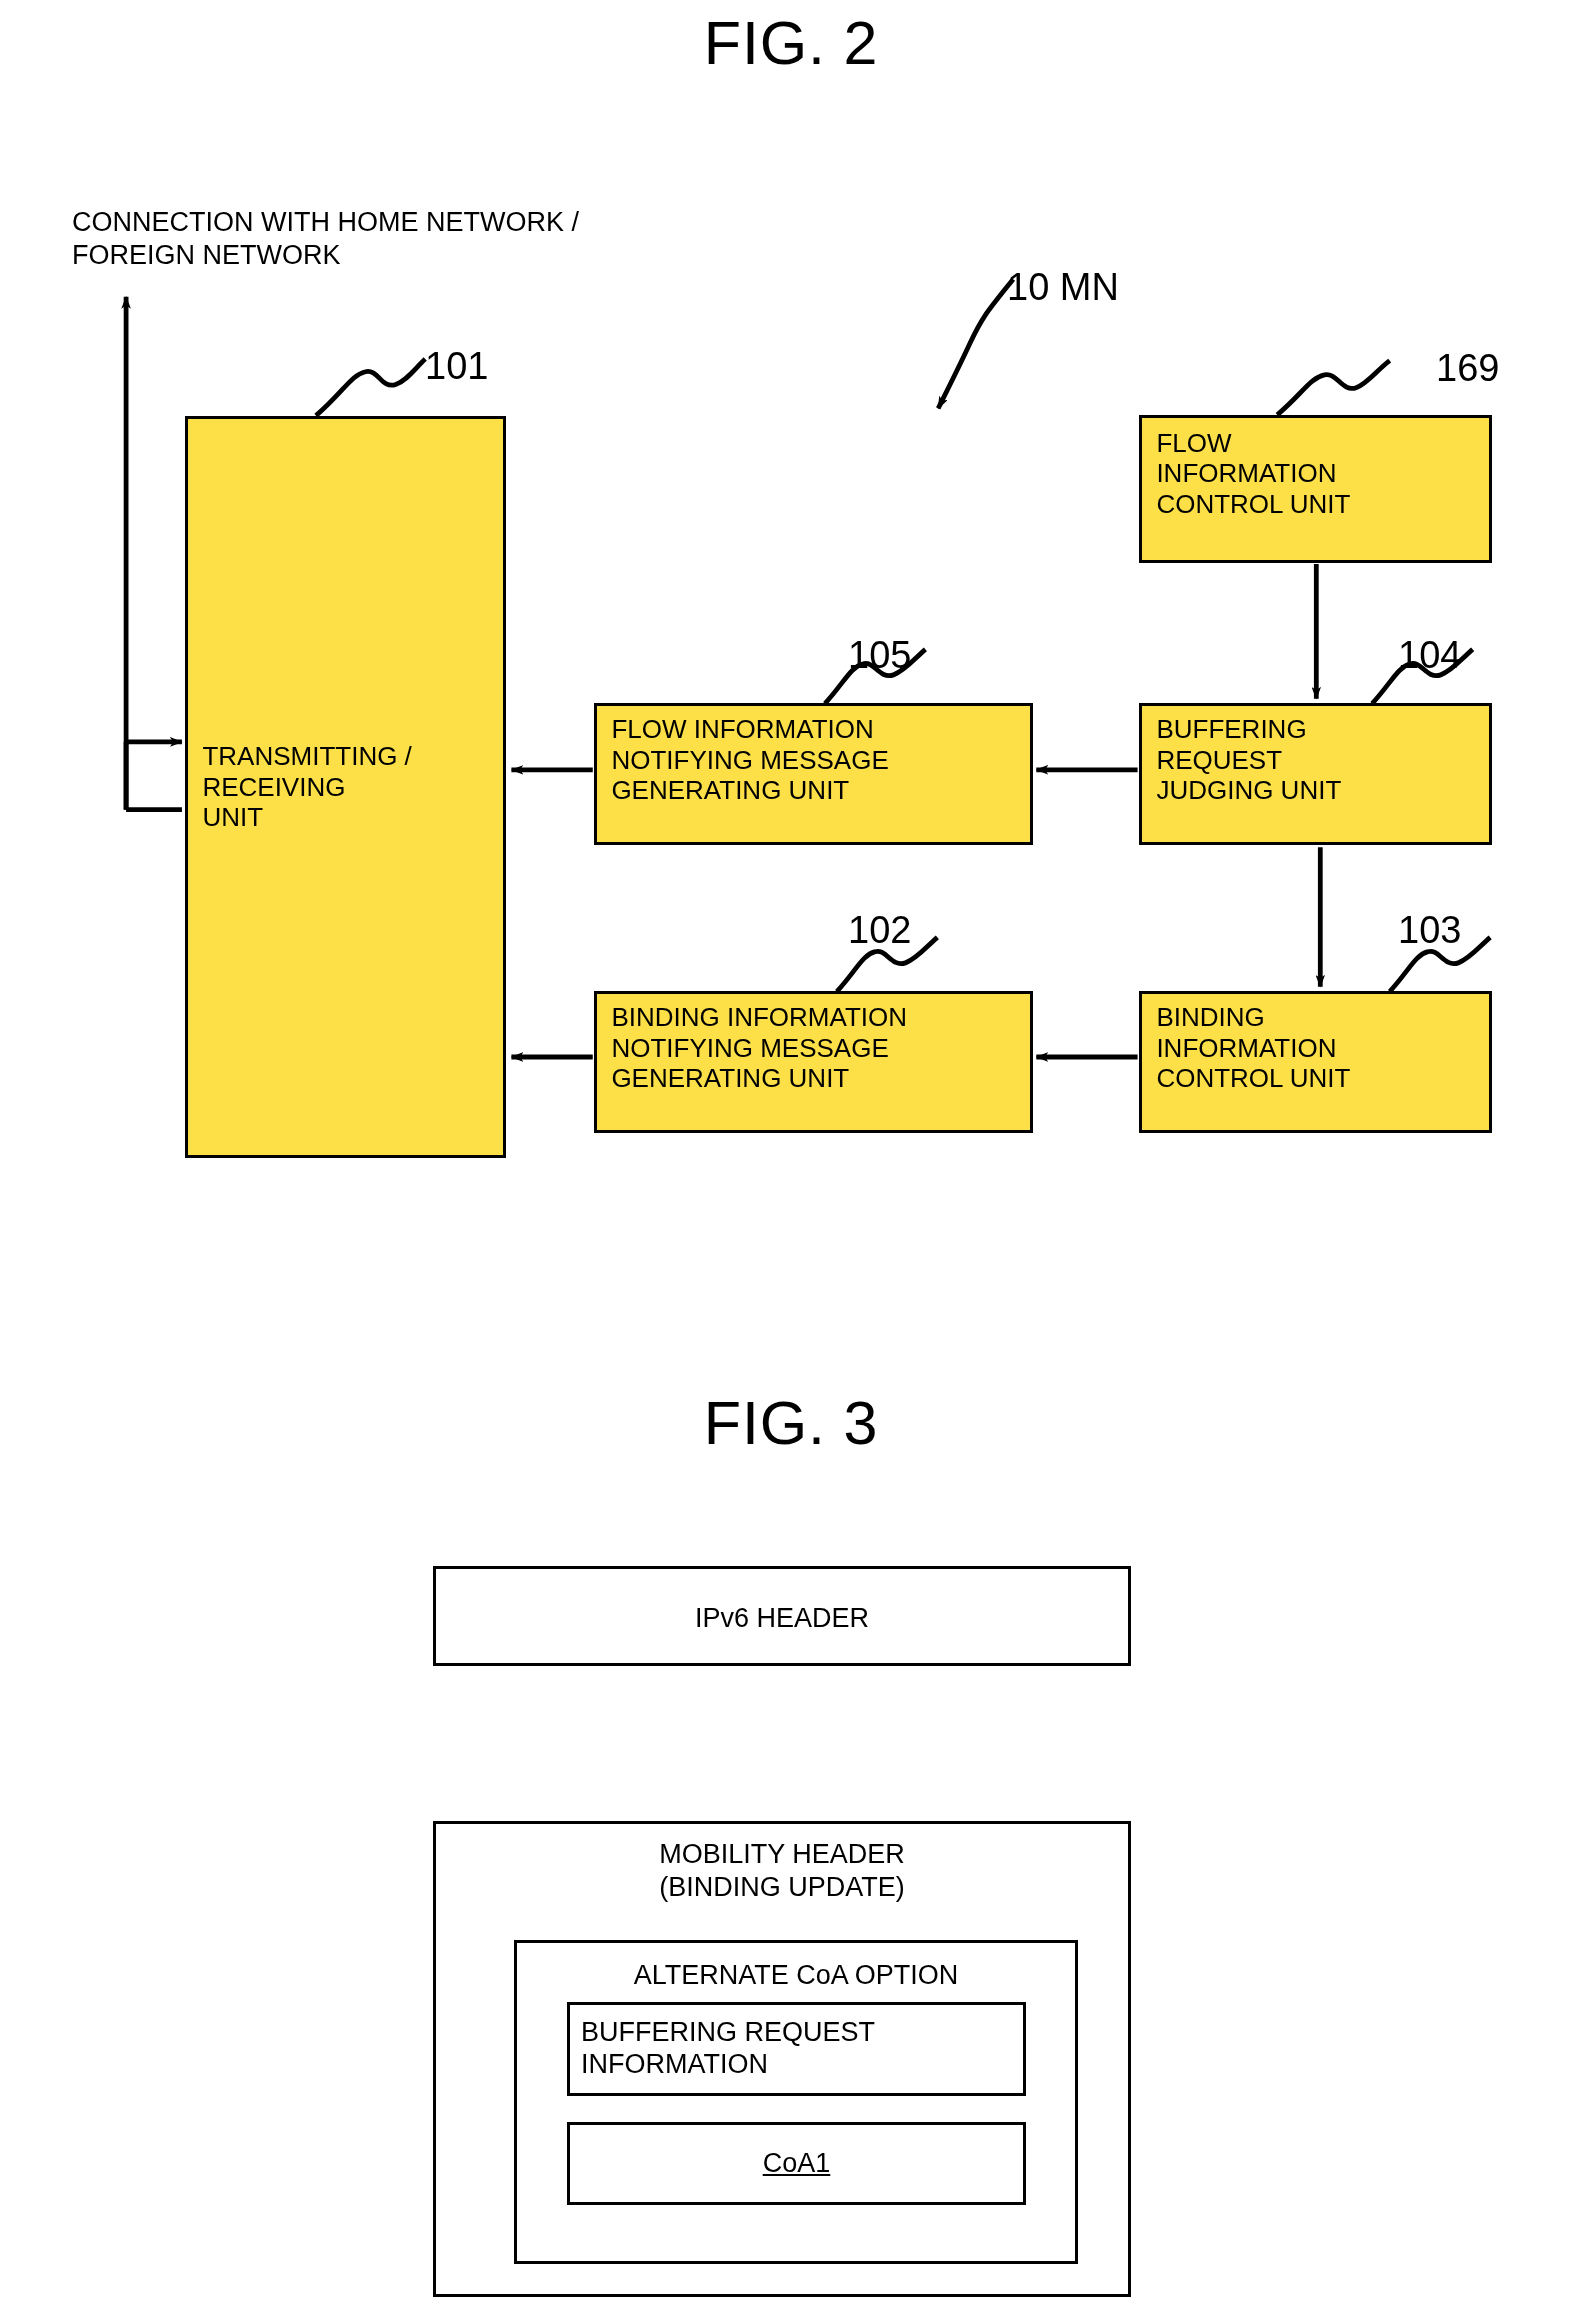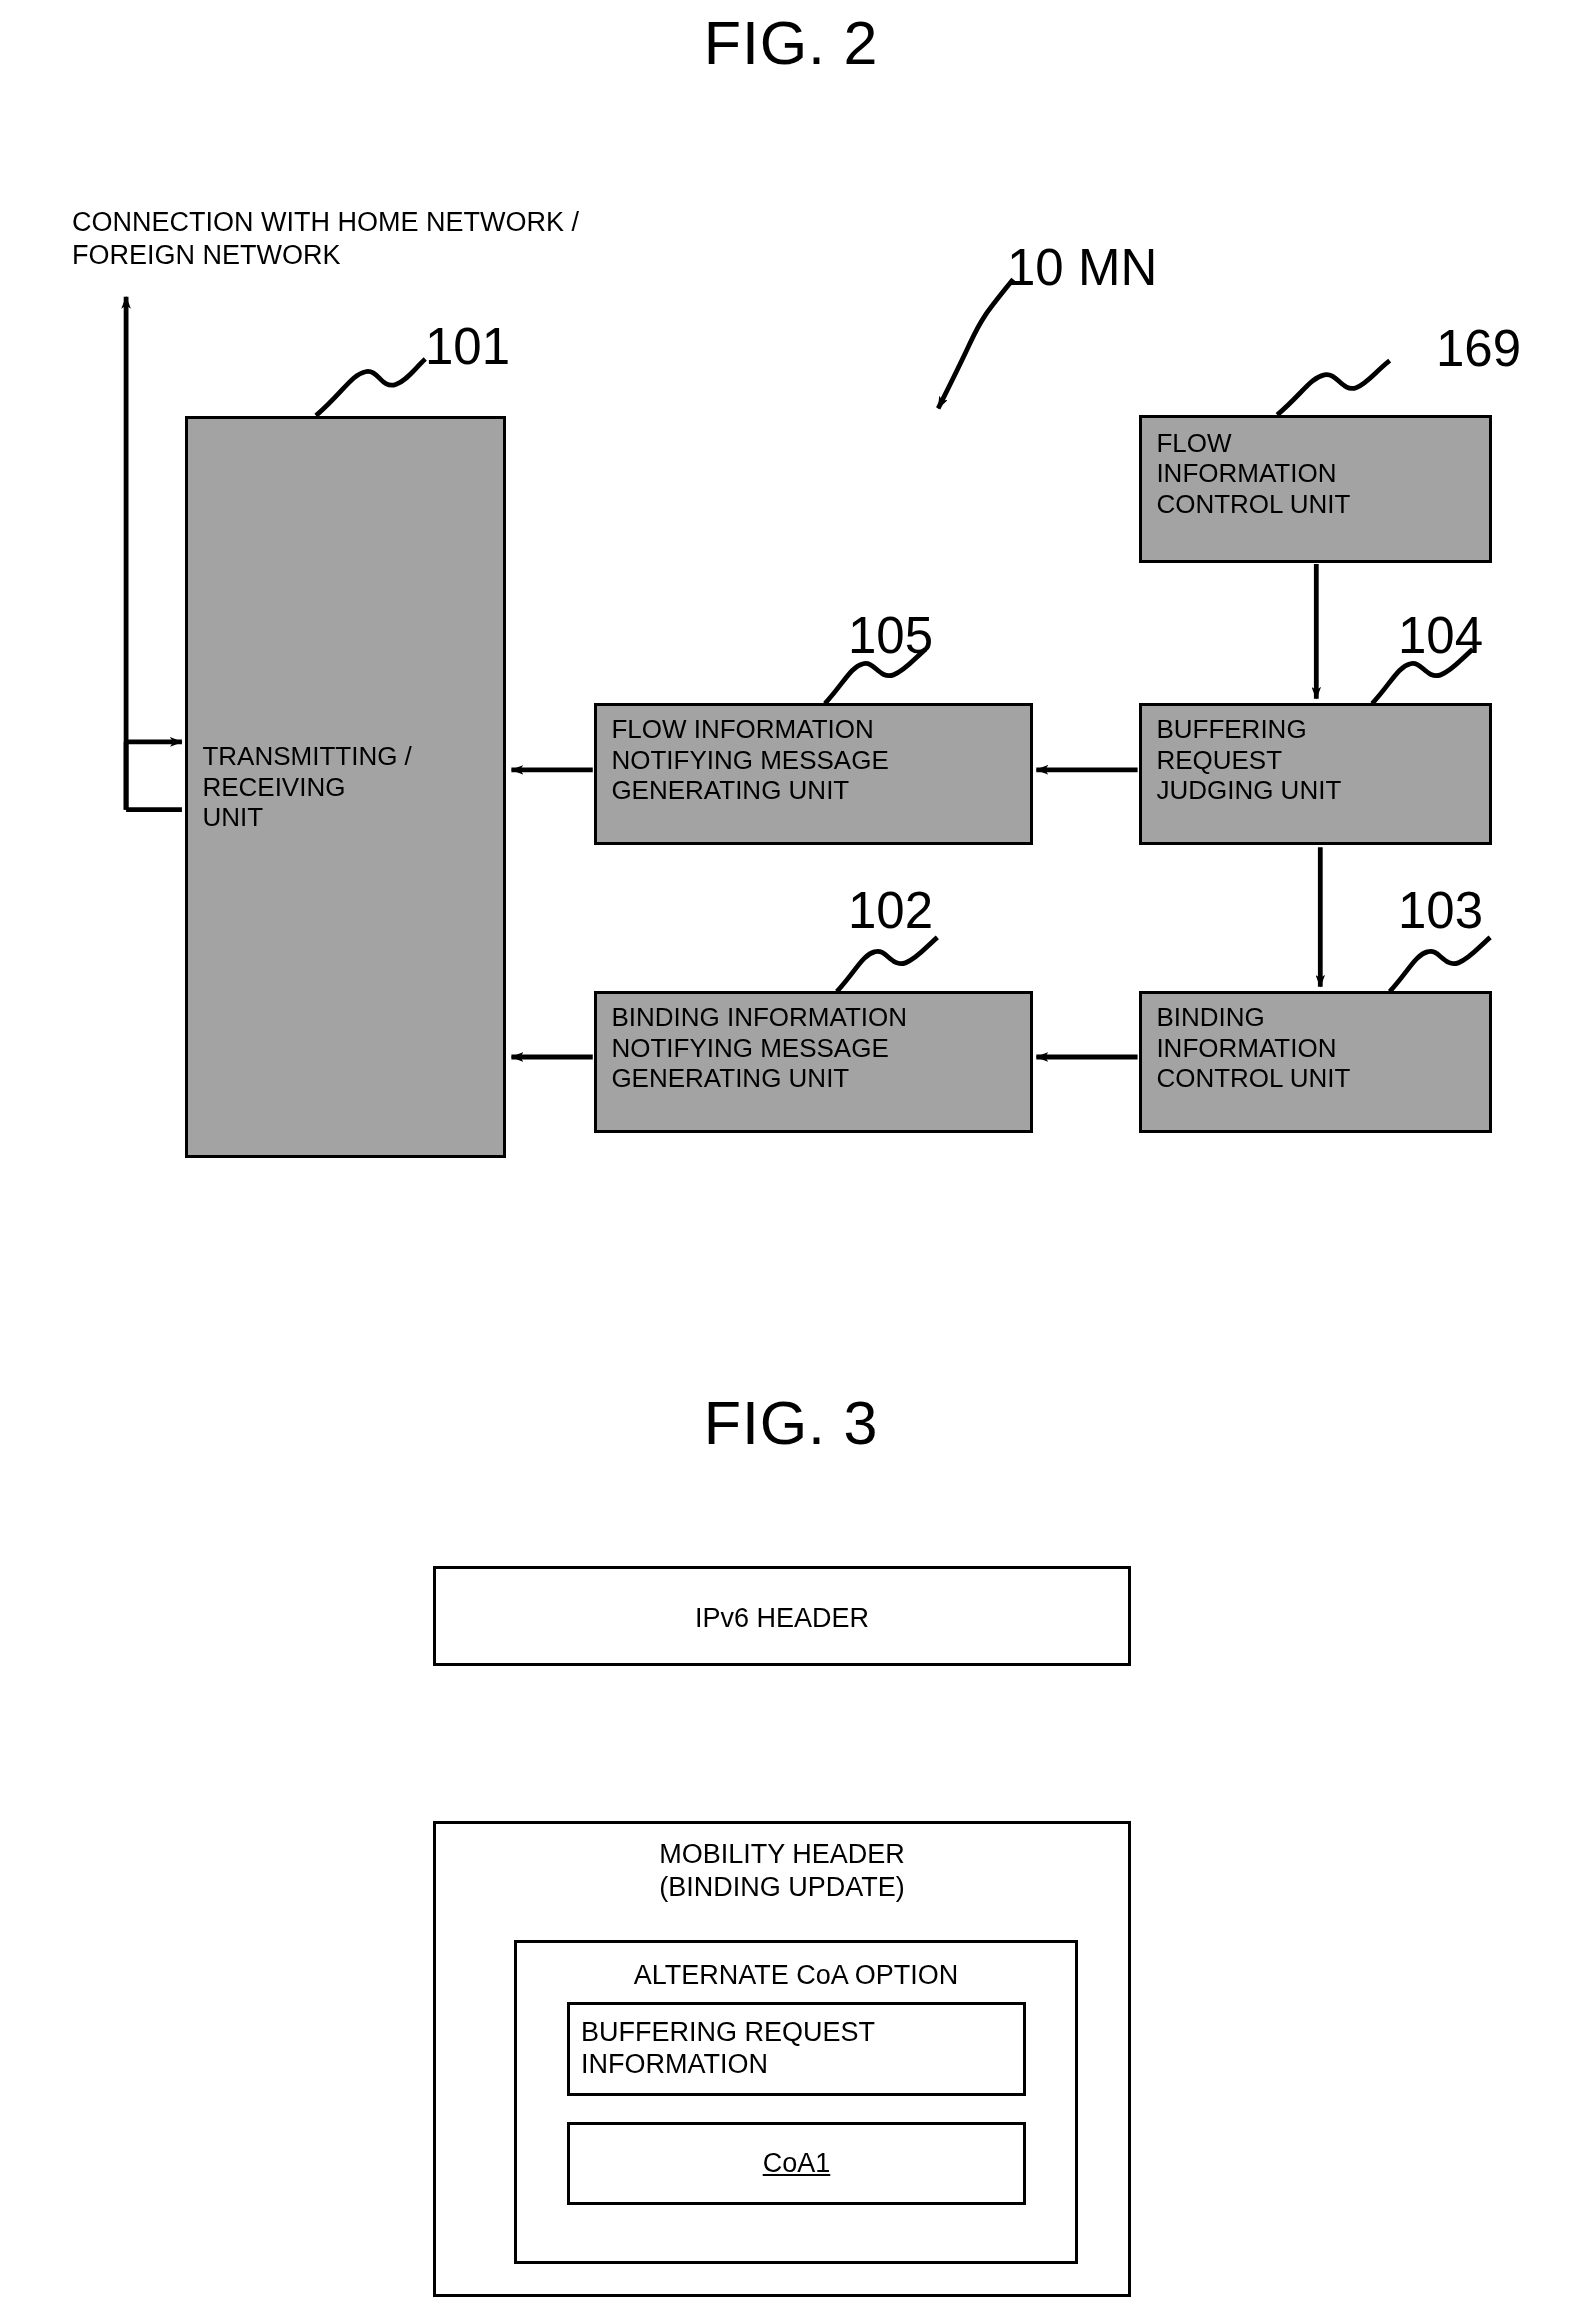--- a/index.html
+++ b/index.html
@@ -27,21 +27,21 @@
     white-space: nowrap;
   }
   #fig2-title { left: 0; top: 8px; width: 1582px; text-align: center; }
   #fig3-title { left: 0; top: 1388px; width: 1582px; text-align: center; }
 
   
   .box {
     position: absolute;
     border: 3.2px solid #000;
     box-sizing: border-box;
-    background: #a3a3a3;
+    background: #fde047;
   }
   .box-label {
     position: absolute;
     font-size: 26px;
     line-height: 1.18;
     white-space: pre-line;
   }
 
   
   .unit-box .box-label {
@@ -50,22 +50,23 @@
     text-align: left;
   }
   .unit-box.vcenter .box-label {
     top: 50%;
     transform: translateY(-50%);
   }
 
   
   .ref-num {
     position: absolute;
-    font-size: 51px;
+    font-size: 38px;
     white-space: nowrap;
+    margin-top: 28px;
   }
 
   
   #connection-caption {
     position: absolute;
     left: 72px;
     top: 206px;
     font-size: 27px;
     line-height: 1.22;
     white-space: pre-line;

